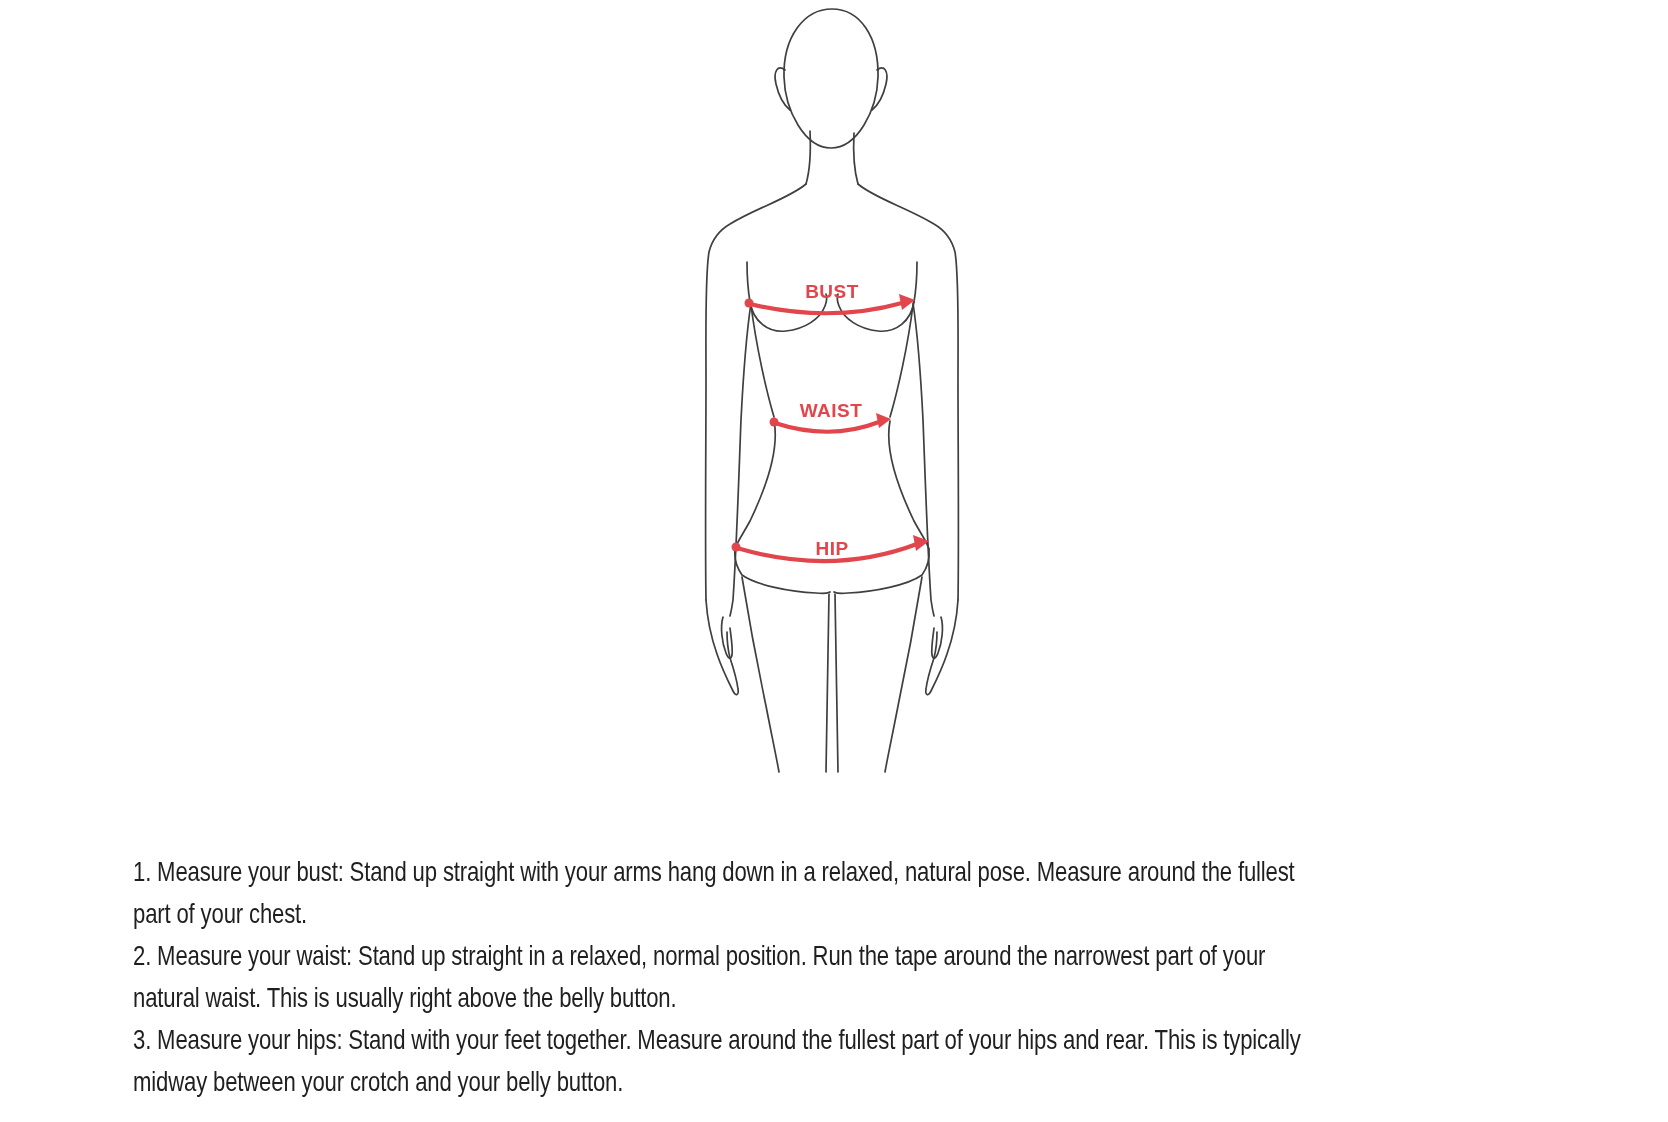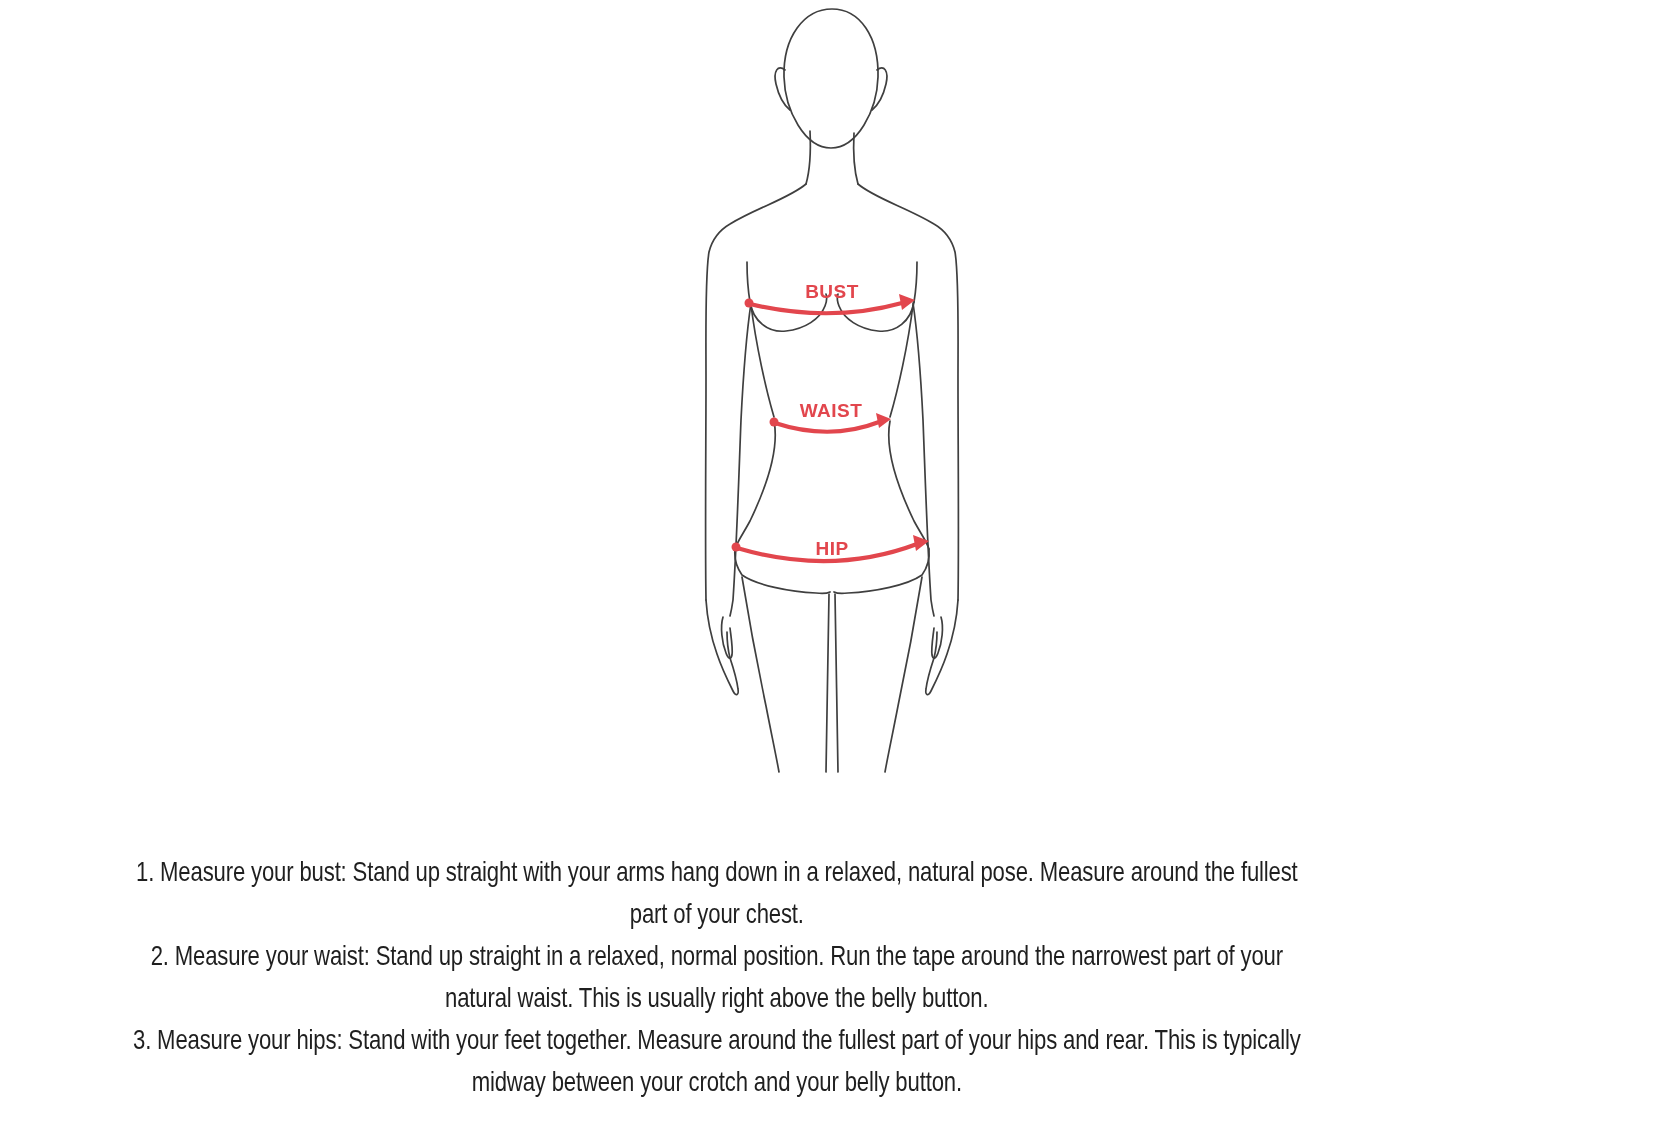--- a/index.html
+++ b/index.html
@@ -4,21 +4,21 @@
 <style>
   :root{
     --bg:#ffffff;
     --text:#1f1f1f;
     --accent:#e2464d;
     --outline:#3f3f3f;
   }
   *{margin:0;padding:0;box-sizing:border-box;}
   html,body{width:1668px;height:1122px;background:var(--bg);overflow:hidden;
     font-family:"Liberation Sans",sans-serif;}
-  .stage{position:relative;width:1668px;height:1122px;background:var(--bg);text-align:center;}
+  .stage{position:relative;width:1668px;height:1122px;background:var(--bg);}
   .figure-wrap{position:absolute;left:690px;top:0;width:280px;height:780px;}
   svg{display:block;}
   .body-line{fill:none;stroke:var(--outline);stroke-width:1.7;stroke-linecap:round;stroke-linejoin:round;}
   .tape{fill:none;stroke:var(--accent);stroke-width:4.2;stroke-linecap:round;}
   .tape-dot{fill:var(--accent);stroke:none;}
   .tape-head{fill:var(--accent);stroke:none;}
   .tape-label{fill:var(--accent);font-family:"Liberation Sans",sans-serif;
     font-weight:bold;font-size:19px;letter-spacing:.5px;text-anchor:middle;}
   .instructions{position:absolute;left:133px;top:851px;
     font-size:28px;line-height:42px;color:var(--text);

